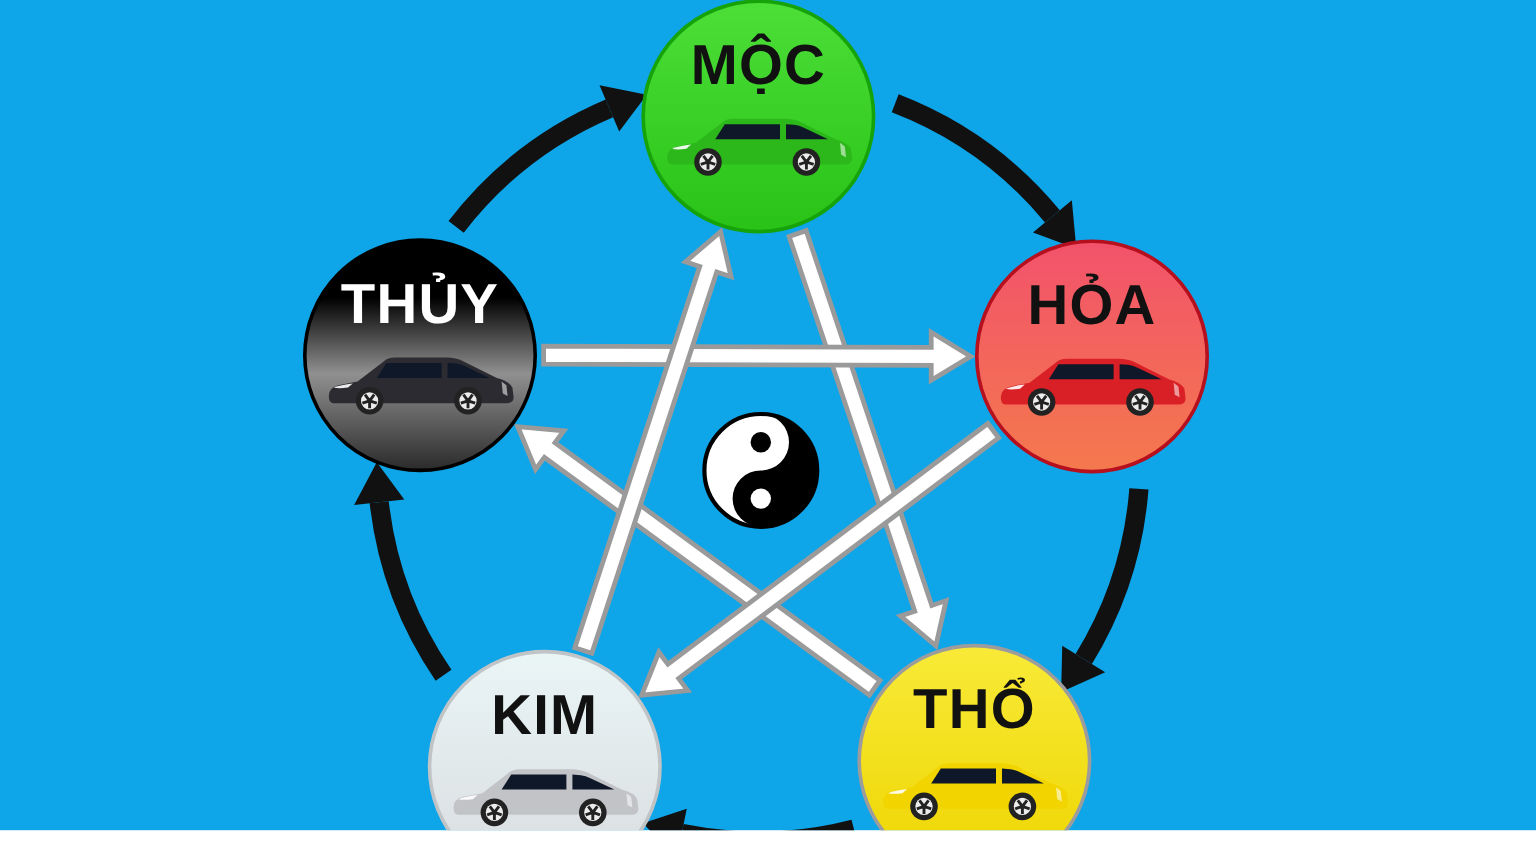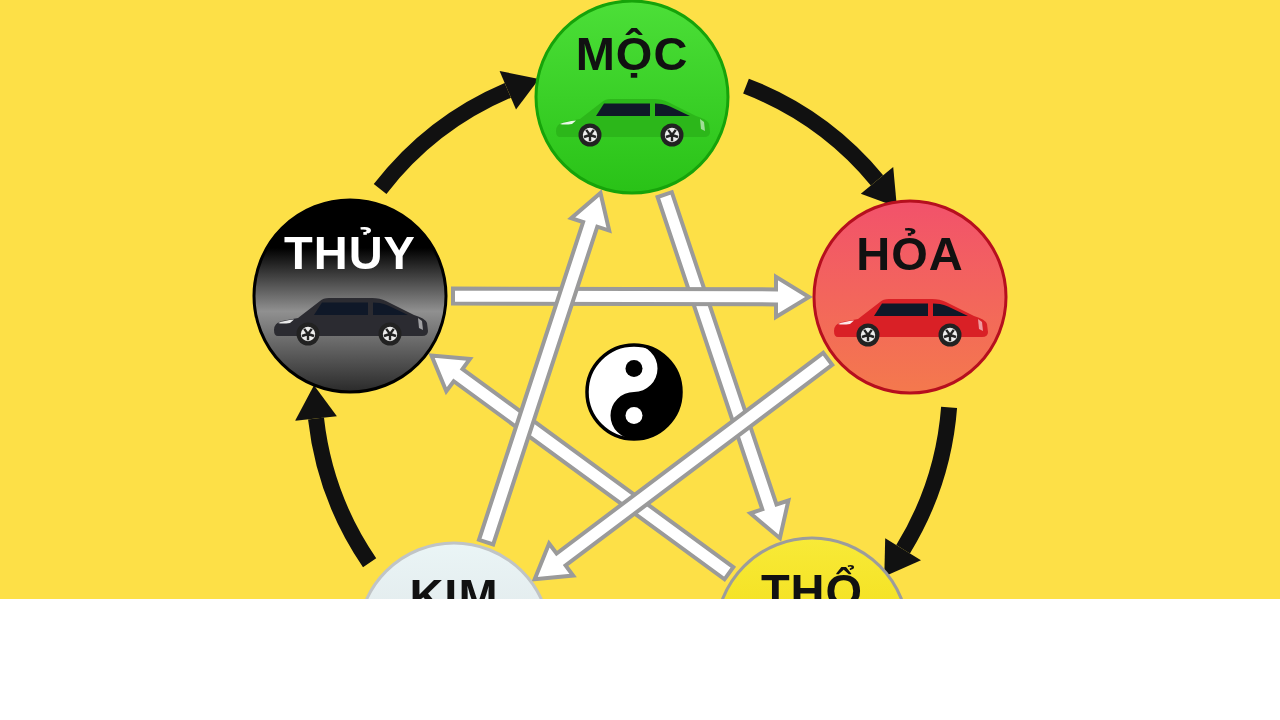--- a/index.html
+++ b/index.html
@@ -1,16 +1,16 @@
 <!DOCTYPE html>
 <html><head>
 <meta charset="utf-8">
 <style>
   html,body{margin:0;padding:0;background:#fff;}
-  .stage{position:relative;width:1280px;height:599px;background:#fde047;overflow:hidden;
+  .stage{position:relative;width:1280px;height:692px;background:#0ea5e9;overflow:hidden;
          font-family:"Liberation Sans","DejaVu Sans",sans-serif;}
   svg{display:block;width:1280px;height:720px;}
   .node-label{font-family:"Liberation Sans","DejaVu Sans",sans-serif;
               font-size:47px;font-weight:700;letter-spacing:1px;}
 </style>
 </head>
 <body>
 
 <div class="stage">
 <svg viewBox="0 0 1280 720">

